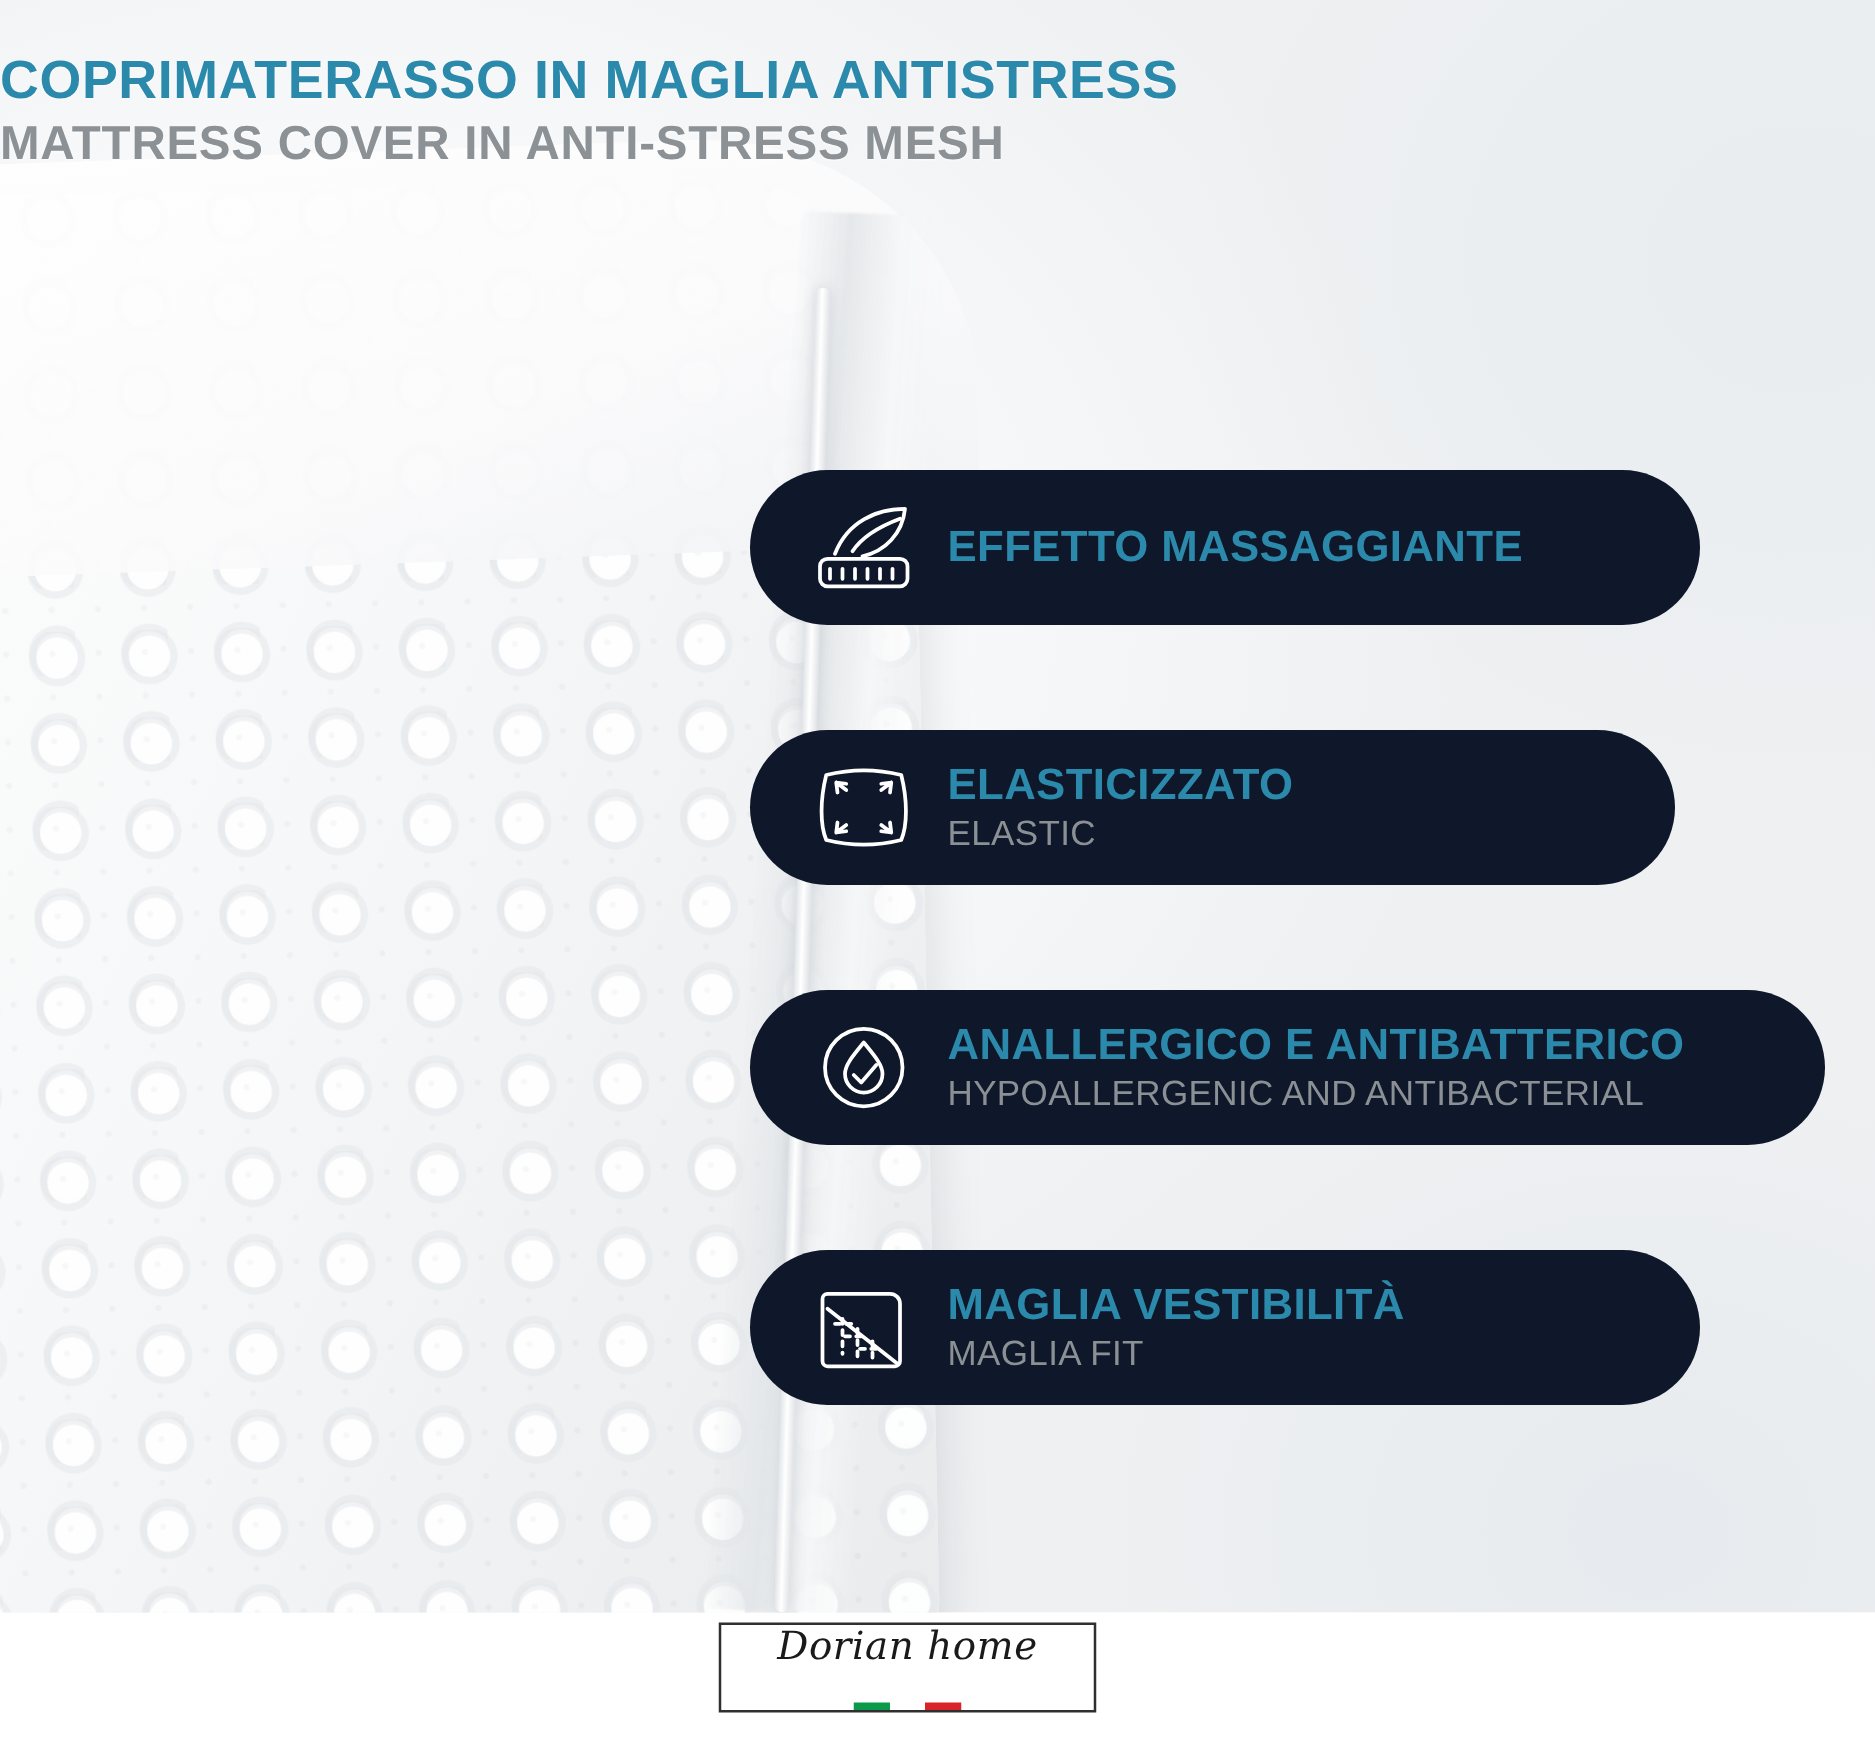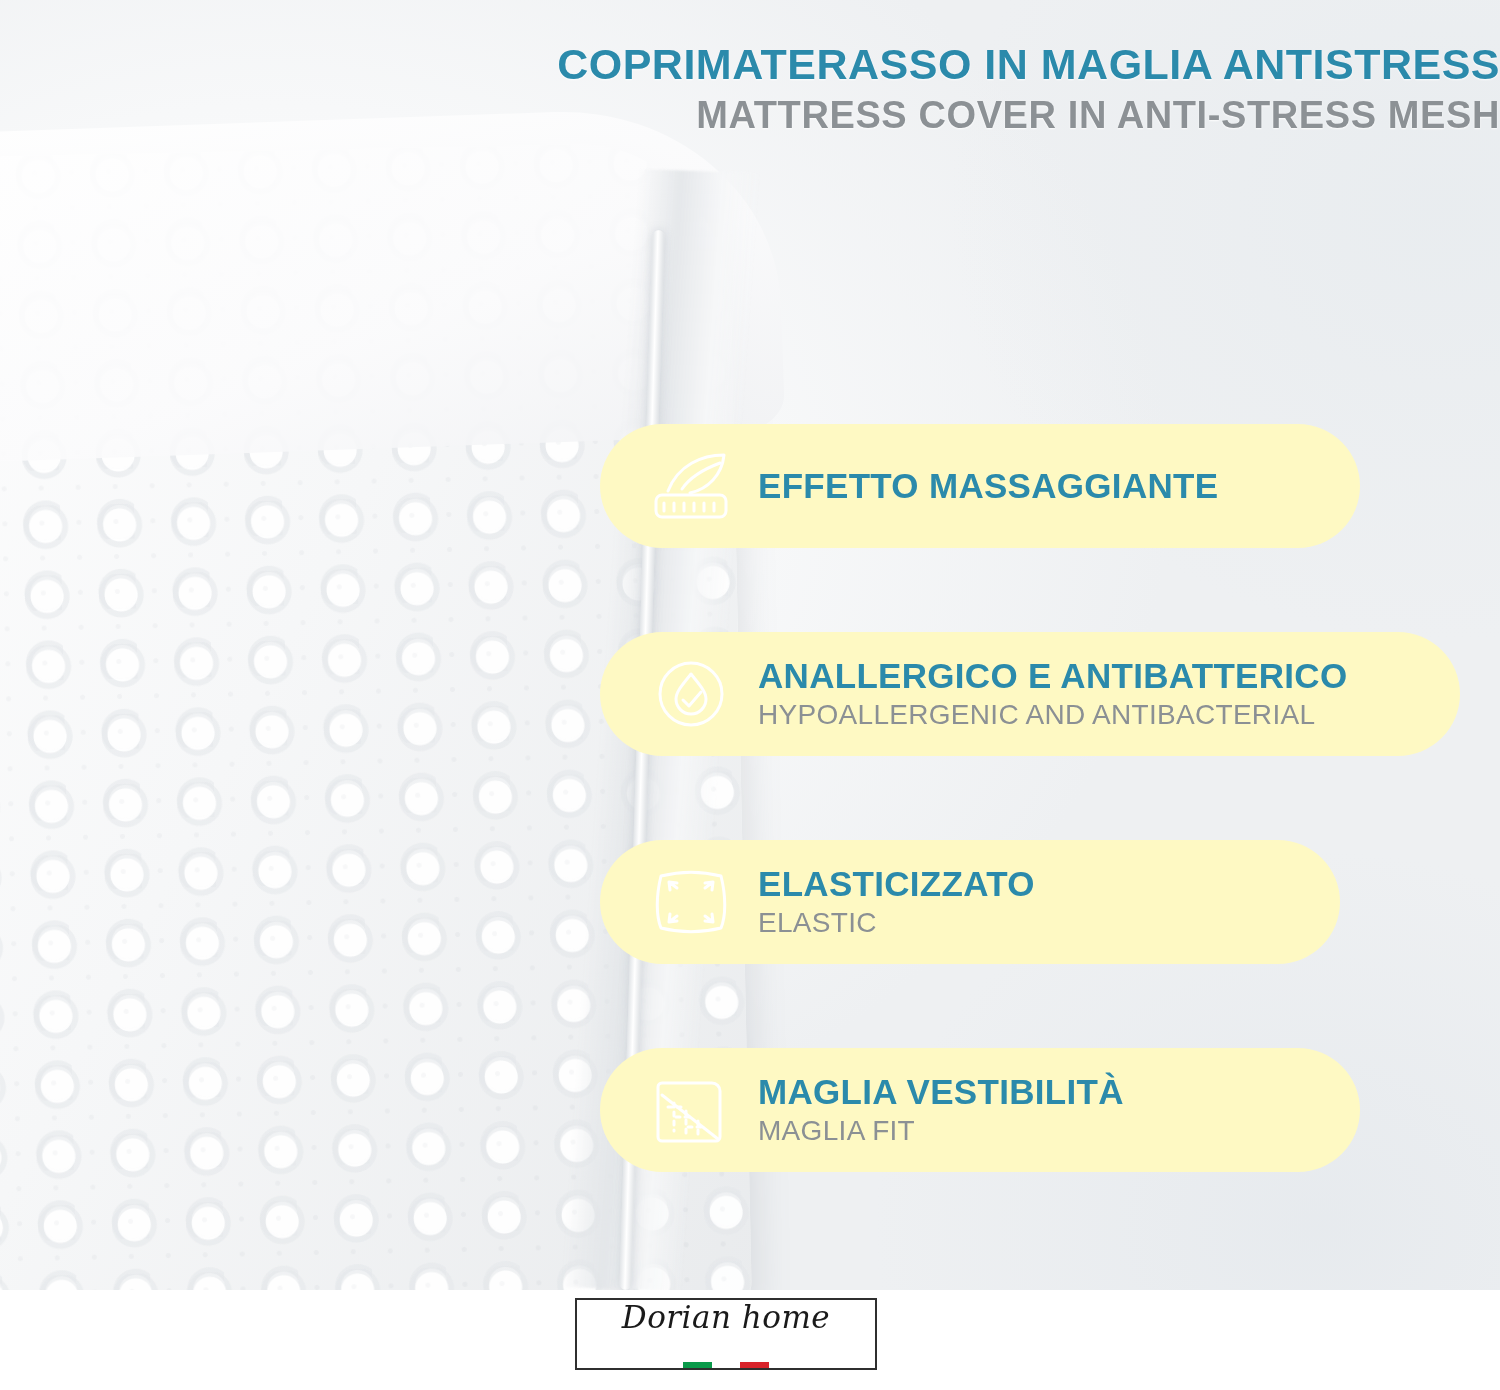--- a/index.html
+++ b/index.html
@@ -108,21 +108,21 @@
       radial-gradient(ellipse 700px 620px at 96% 16%, rgba(232,236,239,0.85) 0%, rgba(255,255,255,0) 70%),
       radial-gradient(ellipse 620px 520px at 88% 95%, rgba(229,233,237,0.8) 0%, rgba(255,255,255,0) 72%);
   }
 
   
   .header {
     position: absolute;
     left: 0;
     top: 40px;
     width: 1500px;
-    text-align: right;
+    text-align: left;
     z-index: 5;
   }
   .title-it {
     font-size: 43px;
     font-weight: bold;
     letter-spacing: 0.5px;
     color: #2b8aab;
     line-height: 1.12;
     text-shadow: 0 1px 2px rgba(255,255,255,0.9);
   }
@@ -140,27 +140,26 @@
   .features {
     position: absolute;
     left: 600px;
     top: 376px;
     width: 860px;
     z-index: 6;
   }
   .badge {
     display: flex;
     align-items: center;
-    background: #fef9c3;
+    background: #0f172a;
     border-radius: 62px;
     height: 124px;
     margin-bottom: 84px;
     padding-left: 50px;
     box-sizing: border-box;
-    margin-top: 48px;
   }
   .badge .icon {
     flex: 0 0 auto;
     width: 82px;
     height: 82px;
     display: flex;
     align-items: center;
     justify-content: center;
     margin-right: 26px;
   }
@@ -253,51 +252,51 @@
         <path d="M12 52 v8 M22 52 v8 M32 52 v8 M42 52 v8 M52 52 v8 M62 52 v8"></path>
         <path d="M16 40 c10 -26 34 -36 56 -36 c-2 20 -16 34 -34 38"></path>
         <path d="M30 38 c8 -12 22 -20 38 -26"></path>
       </svg>
     </span>
     <span class="texts">
       <span class="t-it">EFFETTO MASSAGGIANTE</span>
     </span>
   </div>
 
-  <div class="badge b2">
-    <span class="icon">
-      <svg width="74" height="74" viewBox="0 0 74 74" fill="none" stroke="#ffffff" stroke-width="3" stroke-linecap="round" stroke-linejoin="round">
-        <circle cx="37" cy="37" r="31"></circle>
-        <path d="M37 17 c9 11 15 18 15 25 a15 15 0 0 1 -30 0 c0 -7 6 -14 15 -25 z"></path>
-        <path d="M29 43 l6 6 l12 -14"></path>
-      </svg>
-    </span>
-    <span class="texts">
-      <span class="t-it">ANALLERGICO E ANTIBATTERICO</span>
-      <span class="t-en">HYPOALLERGENIC AND ANTIBACTERIAL</span>
-    </span>
-  </div>
-
   <div class="badge b3">
     <span class="icon">
       <svg width="76" height="76" viewBox="0 0 76 76" fill="none" stroke="#ffffff" stroke-width="3" stroke-linecap="round" stroke-linejoin="round">
         <path d="M8 12 c20 -5 40 -5 60 0 c5 20 5 40 0 52 c-20 5 -40 5 -60 0 c-5 -12 -5 -32 0 -52 z"></path>
         <path d="M38 26 l-12 12 l12 12 l12 -12 z" opacity="0"></path>
         <path d="M24 24 l-8 -6 M16 18 l1 8 M16 18 l8 1"></path>
         <path d="M52 24 l8 -6 M60 18 l-1 8 M60 18 l-8 1"></path>
         <path d="M24 52 l-8 6 M16 58 l1 -8 M16 58 l8 -1"></path>
         <path d="M52 52 l8 6 M60 58 l-1 -8 M60 58 l-8 -1"></path>
       </svg>
     </span>
     <span class="texts">
       <span class="t-it">ELASTICIZZATO</span>
       <span class="t-en">ELASTIC</span>
     </span>
   </div>
 
+  <div class="badge b2">
+    <span class="icon">
+      <svg width="74" height="74" viewBox="0 0 74 74" fill="none" stroke="#ffffff" stroke-width="3" stroke-linecap="round" stroke-linejoin="round">
+        <circle cx="37" cy="37" r="31"></circle>
+        <path d="M37 17 c9 11 15 18 15 25 a15 15 0 0 1 -30 0 c0 -7 6 -14 15 -25 z"></path>
+        <path d="M29 43 l6 6 l12 -14"></path>
+      </svg>
+    </span>
+    <span class="texts">
+      <span class="t-it">ANALLERGICO E ANTIBATTERICO</span>
+      <span class="t-en">HYPOALLERGENIC AND ANTIBACTERIAL</span>
+    </span>
+  </div>
+
   <div class="badge b4">
     <span class="icon">
       <svg width="74" height="74" viewBox="0 0 74 74" fill="none" stroke="#ffffff" stroke-width="3" stroke-linecap="round" stroke-linejoin="round">
         <path d="M8 10 h50 a8 8 0 0 1 8 8 v46 a4 4 0 0 1 -4 4 h-54 a4 4 0 0 1 -4 -4 v-50 a4 4 0 0 1 4 -4 z"></path>
         <path d="M8 22 l56 44"></path>
         <path d="M20 30 v28 M32 38 v22 M44 48 v14" stroke-dasharray="4 5"></path>
         <path d="M14 34 h14 M22 44 h16 M34 54 h16" stroke-dasharray="4 5"></path>
       </svg>
     </span>
     <span class="texts">

